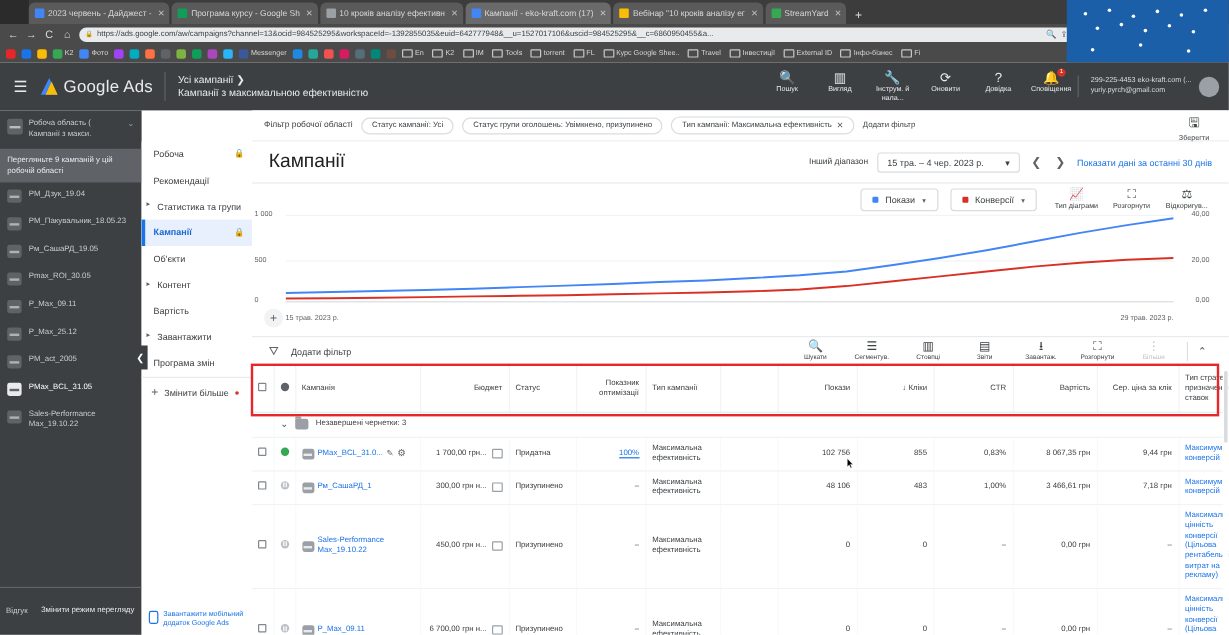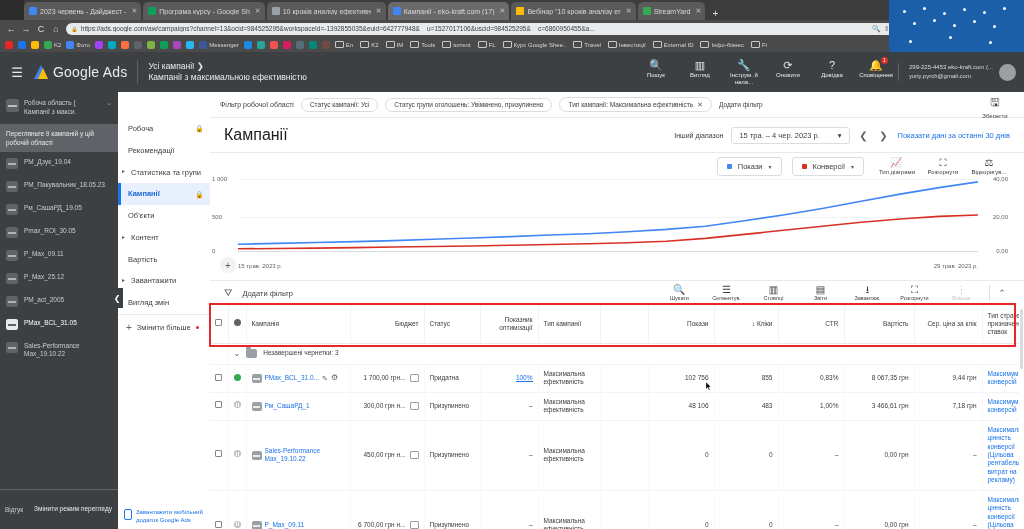--- a/index.html
+++ b/index.html
@@ -520,21 +520,21 @@
         <span>Контент</span>
       </div>
       <div class="nav-item">
         <span>Вартість</span>
       </div>
       <div class="nav-item">
         <span class="car">▸</span>
         <span>Завантажити</span>
       </div>
       <div class="nav-item">
-        <span>Вигляд змін</span>
+        <span>Програма змін</span>
       </div>
     </div>
   <div class="nav-more">
     <span class="pl">+</span>
     <span>Змінити більше</span>
     <span class="rd"></span>
   </div>
   <div class="nav-mobile">
     <span class="ph"></span>
     <span class="t">Завантажити мобільний додаток Google Ads</span>

